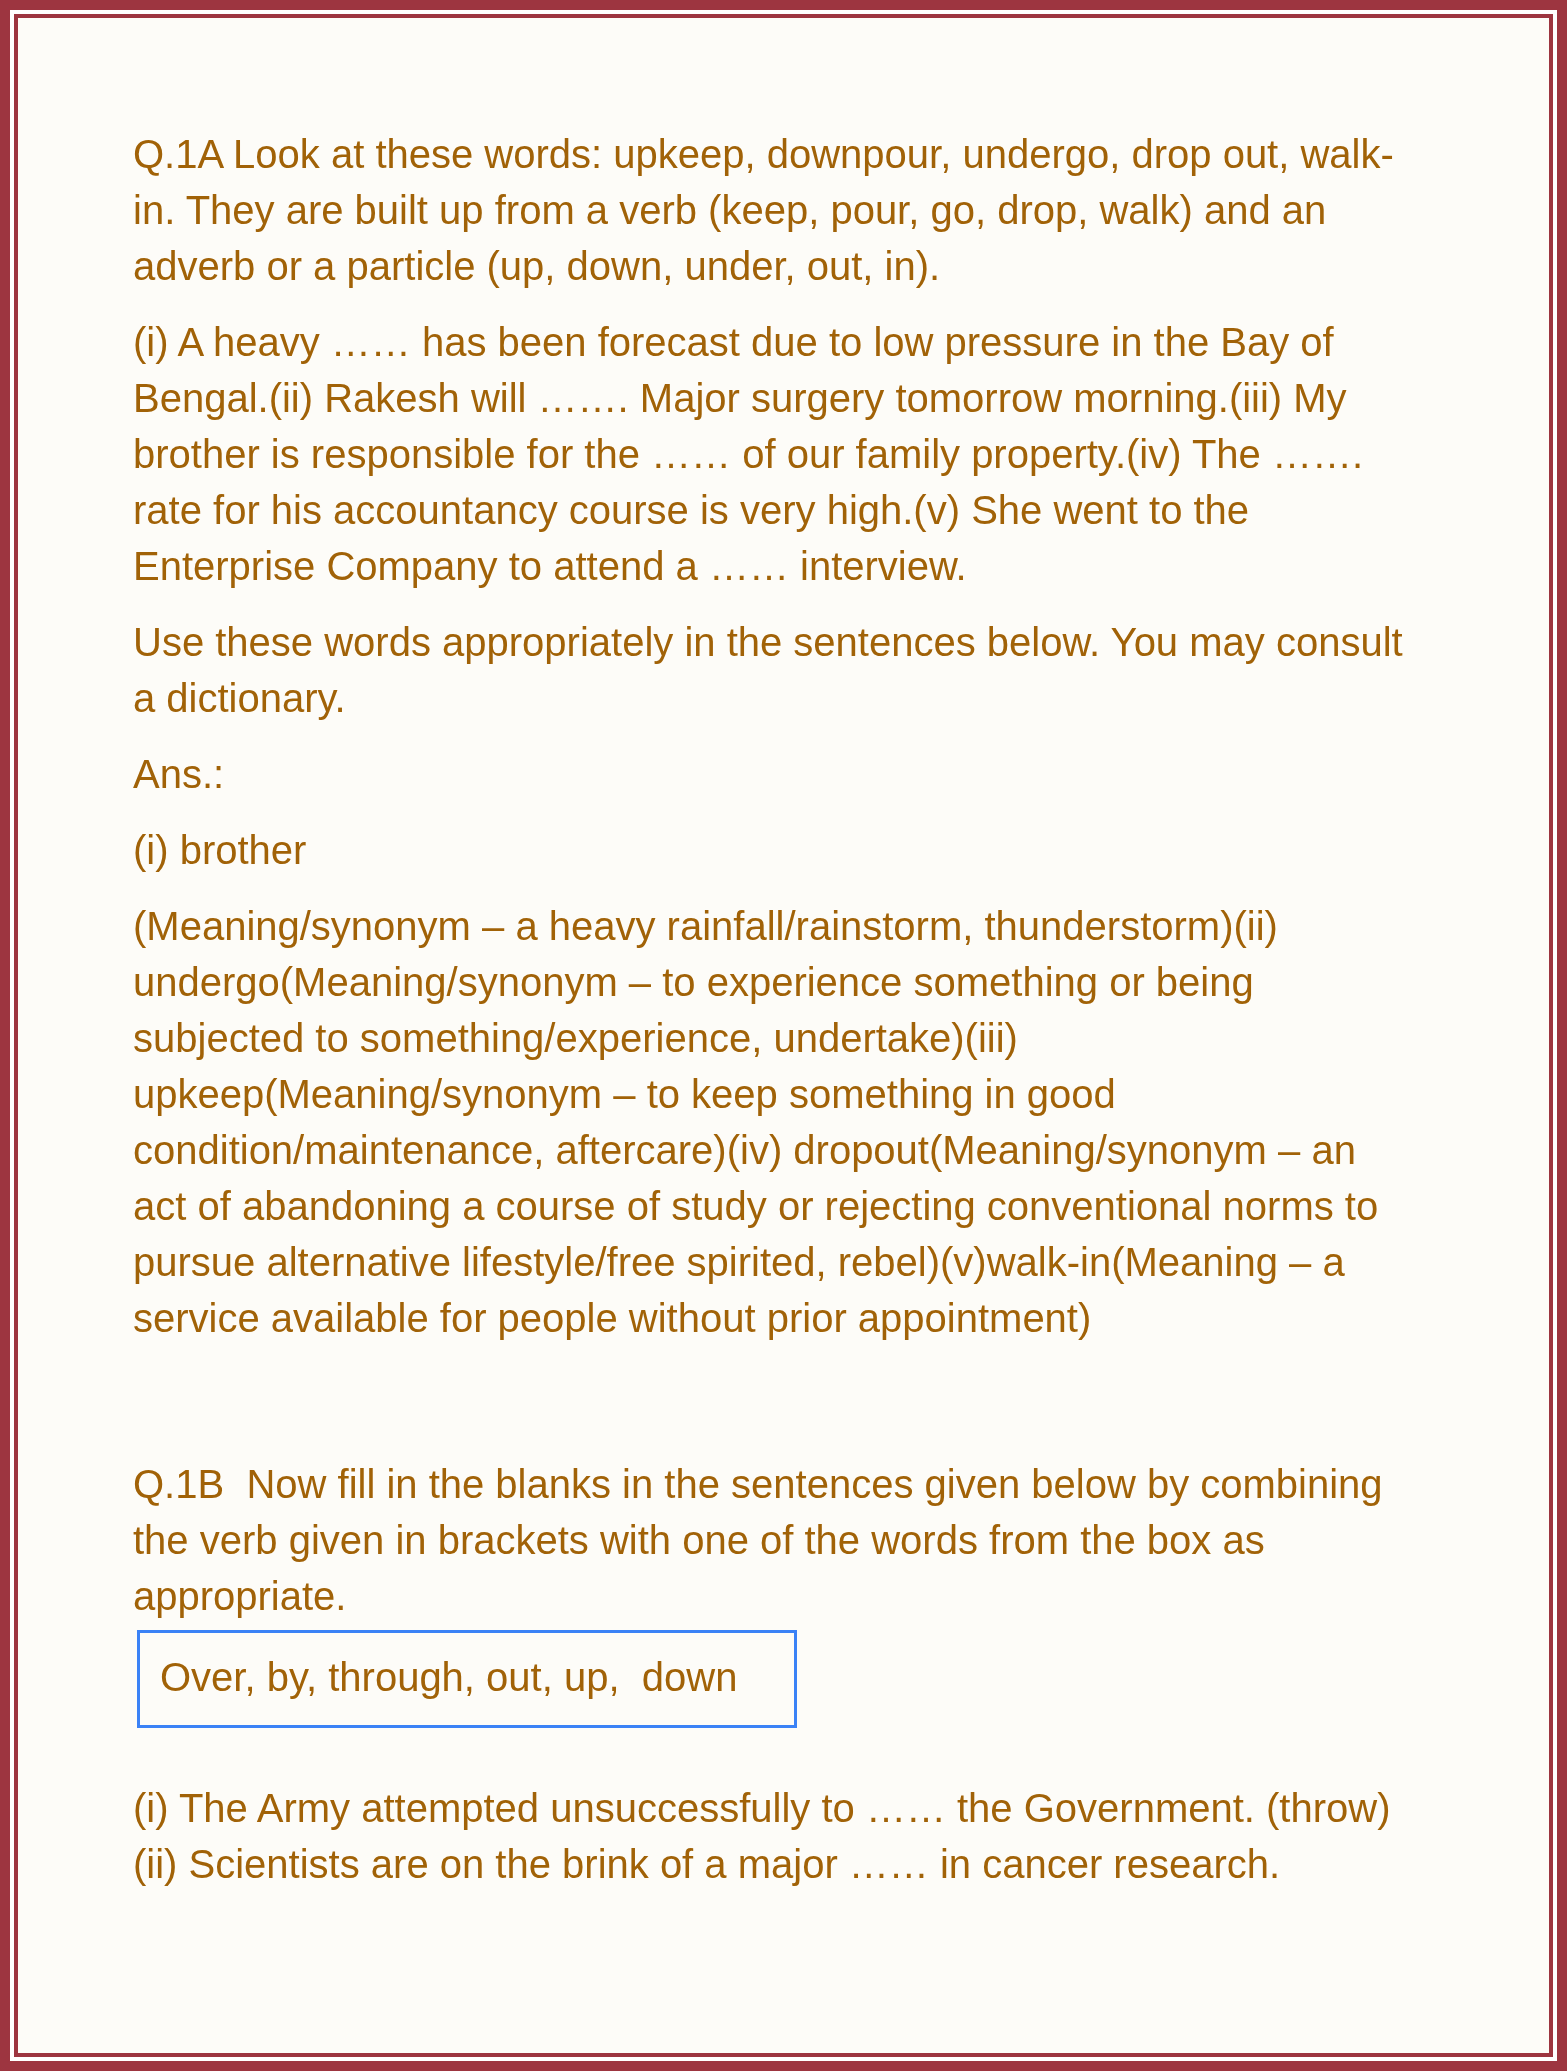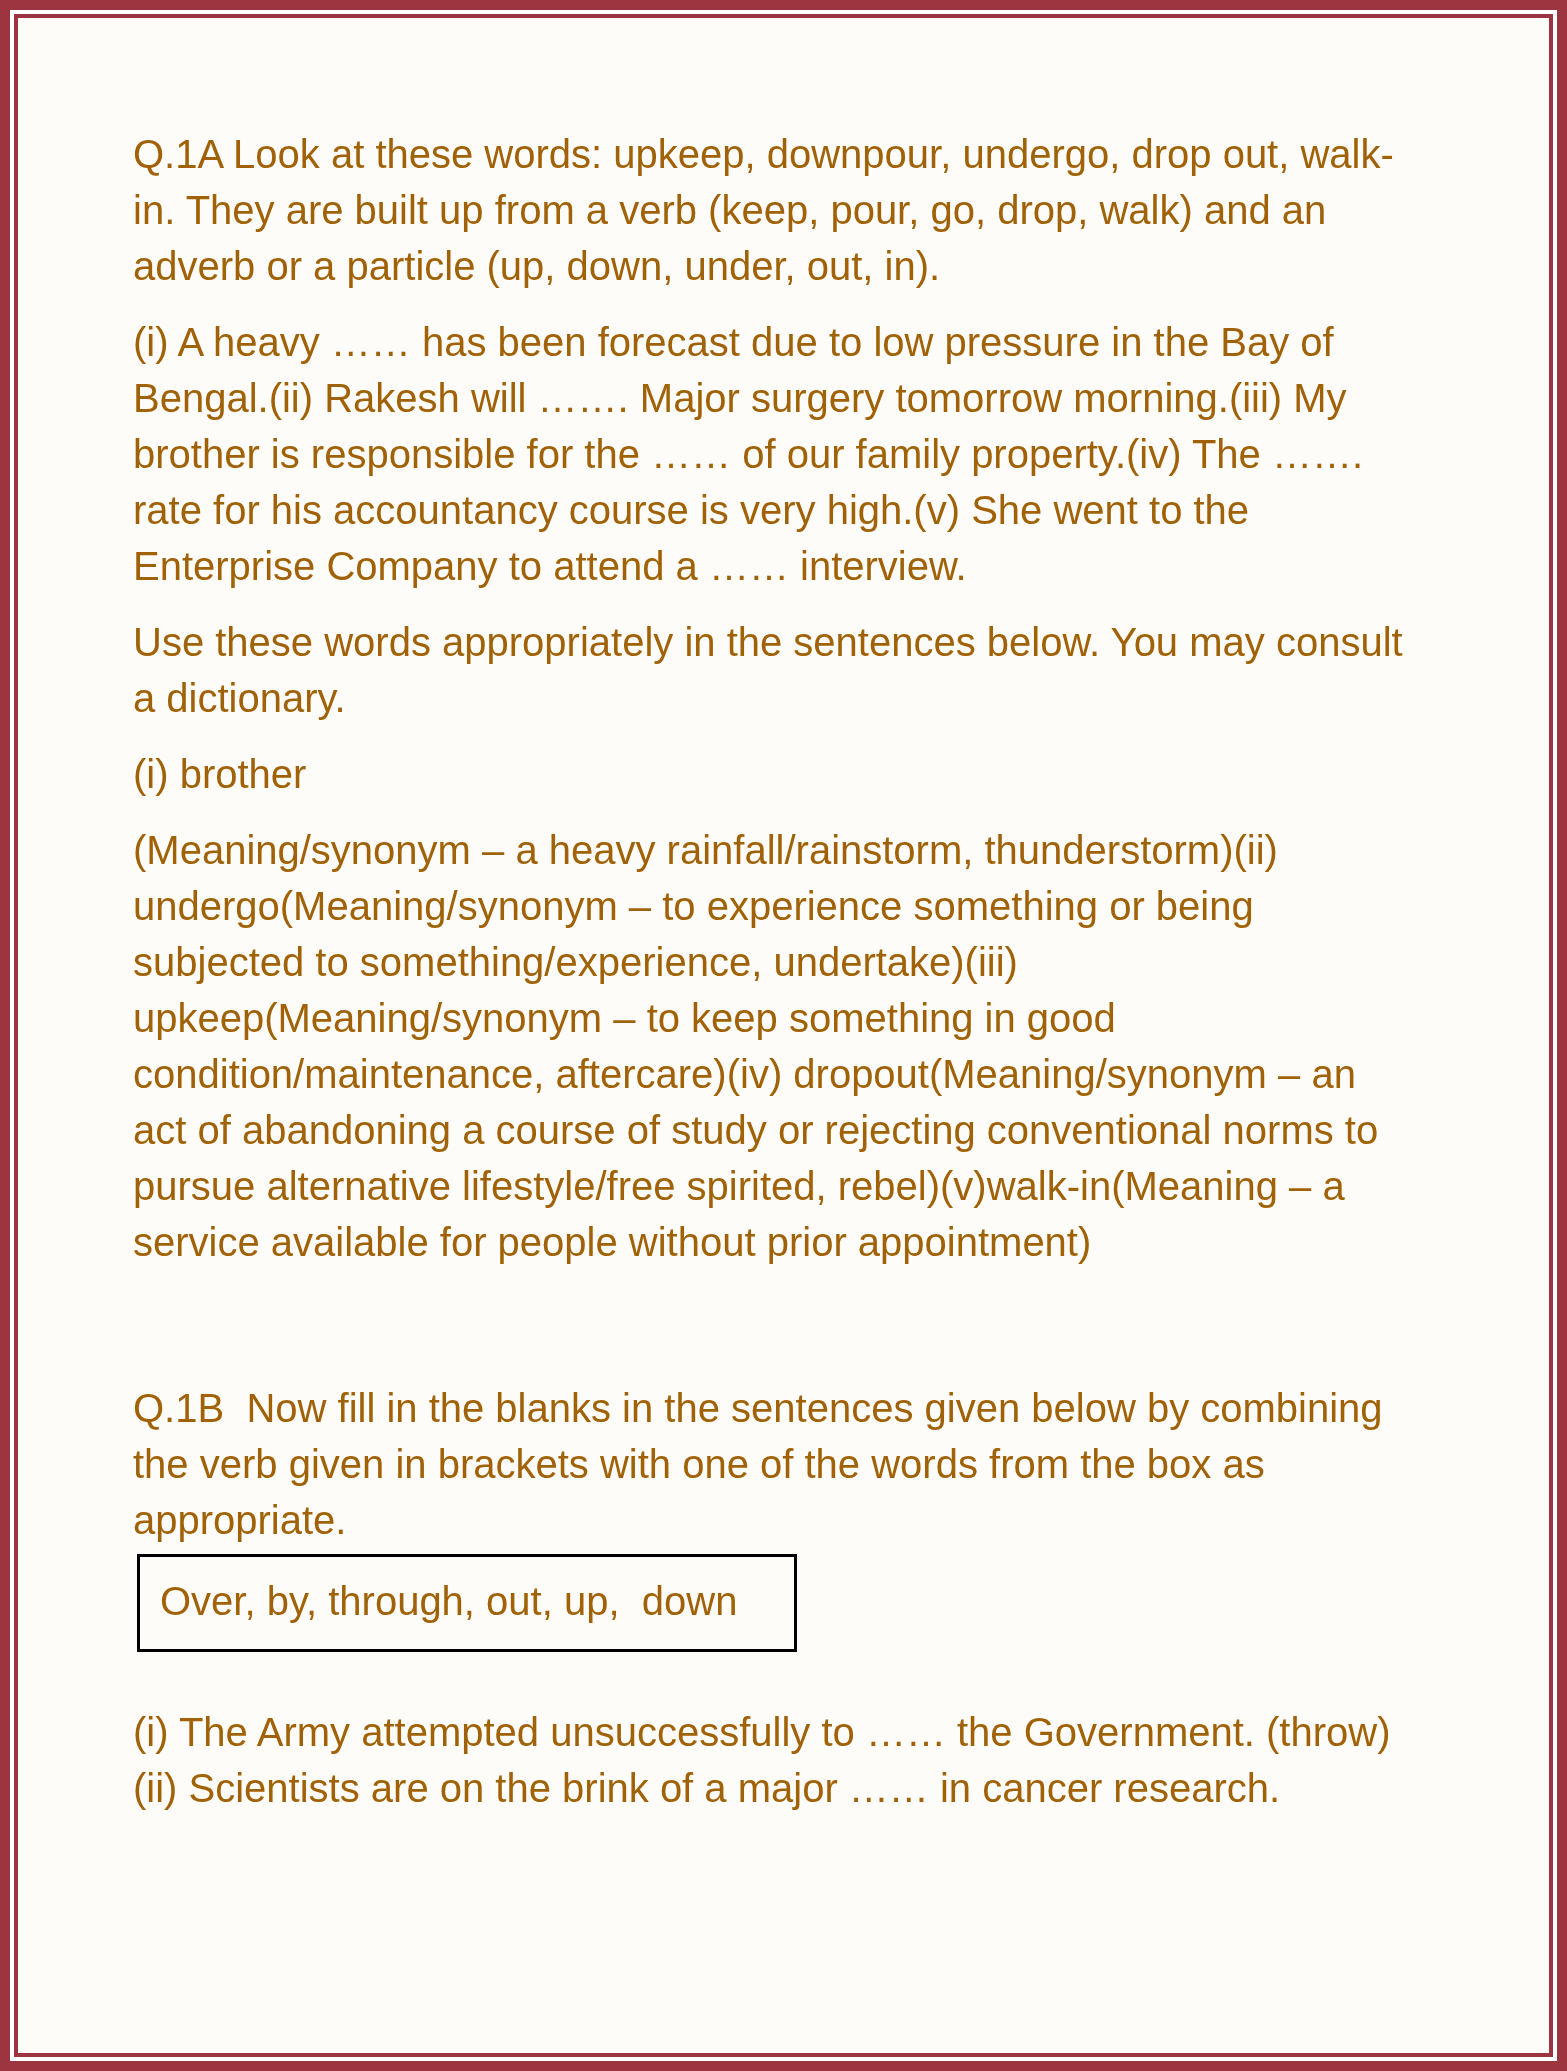--- a/index.html
+++ b/index.html
@@ -39,21 +39,21 @@
     margin-bottom: 110px;
   }
   p.q1b-intro {
     margin-bottom: 0;
   }
   .word-box {
     box-sizing: border-box;
     margin: 6px 0 0 4px;
     width: 660px;
     height: 98px;
-    border: 3px solid #000000;
+    border: 3px solid #3b82f6;
     background: #fdfcf8;
     padding: 16px 0 0 20px;
   }
   .word-box span {
     white-space: pre;
   }
   p.bottom-sentences {
     margin-top: 52px;
     margin-bottom: 1px;
   }
@@ -71,20 +71,21 @@
 
       <p>(i) A heavy …… has been forecast due to low pressure in the Bay of
 Bengal.(ii) Rakesh will ……. Major surgery tomorrow morning.(iii) My
 brother is responsible for the …… of our family property.(iv) The …….
 rate for his accountancy course is very high.(v) She went to the
 Enterprise Company to attend a …… interview.</p>
 
       <p>Use these words appropriately in the sentences below. You may consult
 a dictionary.</p>
 
+      <p>Ans.:</p>
 
       <p>(i) brother</p>
 
       <p class="answer-details">(Meaning/synonym – a heavy rainfall/rainstorm, thunderstorm)(ii)
 undergo(Meaning/synonym – to experience something or being
 subjected to something/experience, undertake)(iii)
 upkeep(Meaning/synonym – to keep something in good
 condition/maintenance, aftercare)(iv) dropout(Meaning/synonym – an
 act of abandoning a course of study or rejecting conventional norms to
 pursue alternative lifestyle/free spirited, rebel)(v)walk-in(Meaning – a

